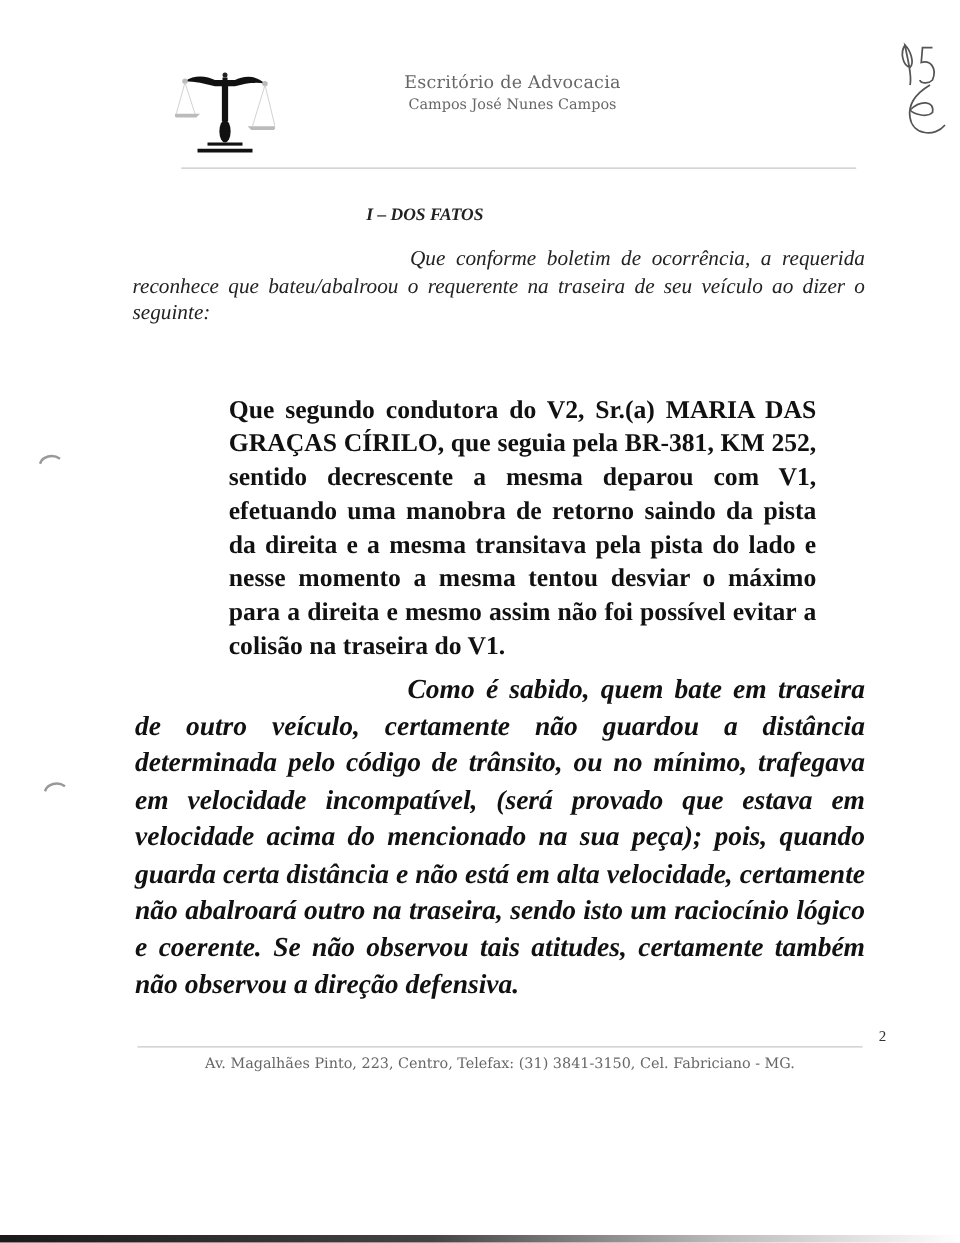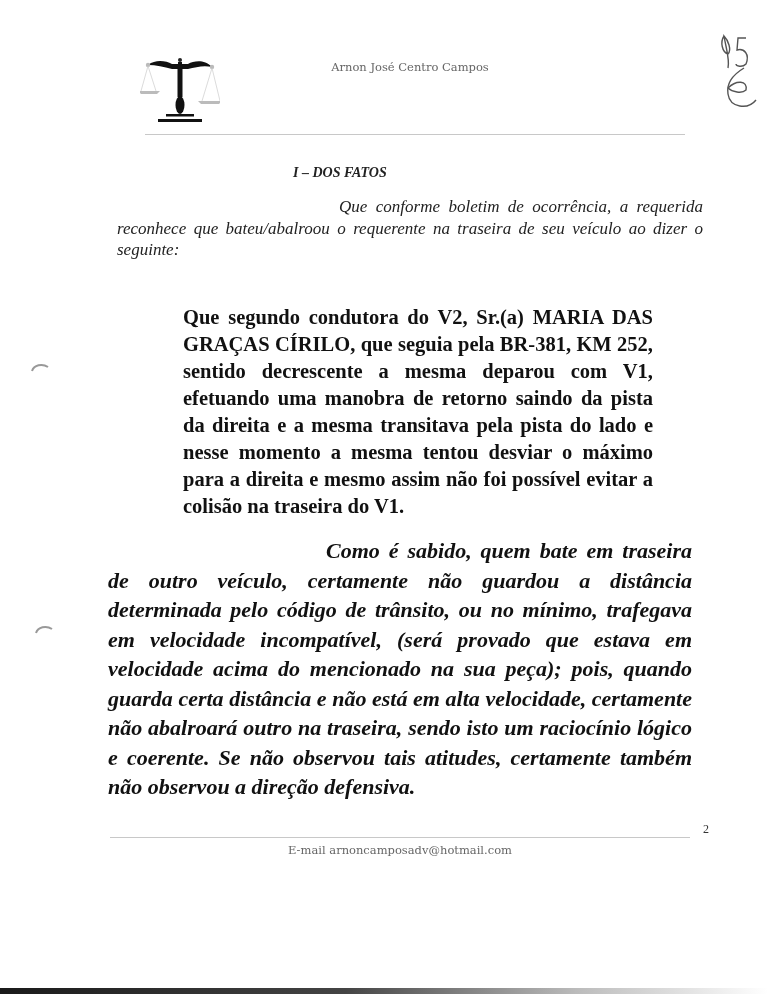--- a/index.html
+++ b/index.html
@@ -13,23 +13,23 @@
   .letterhead { position: absolute; left: 270px; top: 58px; width: 280px; text-align: center; color: #666; font-family: "DejaVu Serif", serif; }
   .lh-title { font-size: 14px; letter-spacing: 0.2px; }
   .lh-name { font-size: 11.5px; margin-top: 2px; }
   .lh-oab { font-size: 11.5px; margin-top: 1px; }
   .rule { position: absolute; height: 1px; background: #c8c8c8; }
   .rule.top { left: 145px; top: 134px; width: 540px; }
   .rule.bottom { left: 110px; top: 837px; width: 580px; }
   .handwriting { position: absolute; left: 718px; top: 28px; width: 46px; height: 86px; }
   .punch { position: absolute; width: 20px; height: 10px; }
   .section-heading { position: absolute; left: 293px; top: 165px; font-size: 14px; font-style: italic; font-weight: bold; color: #222; }
-  .intro { position: absolute; left: 106px; top: 196px; width: 586px; font-size: 17px; font-style: italic; line-height: 21.5px; text-align: justify; color: #222; margin-left: 11px; }
+  .intro { position: absolute; left: 106px; top: 196px; width: 586px; font-size: 17px; font-style: italic; line-height: 21.5px; text-align: justify; color: #222; }
   .intro .indent { display: inline-block; width: 222px; }
-  .quote { position: absolute; left: 183px; top: 304px; width: 470px; font-size: 20.5px; font-weight: bold; line-height: 27px; text-align: justify; }
+  .quote { position: absolute; left: 183px; top: 315px; width: 470px; font-size: 20.5px; font-weight: bold; line-height: 27px; text-align: justify; }
   .argument { position: absolute; left: 108px; top: 536px; width: 584px; font-size: 22px; font-weight: bold; line-height: 29.5px; text-align: justify; font-style: italic; }
   .argument .indent { display: inline-block; width: 218px; }
   .page-number { position: absolute; left: 703px; top: 822px; font-size: 12px; color: #333; }
   .footer { position: absolute; left: 110px; top: 842px; width: 580px; text-align: center; color: #666; font-family: "DejaVu Serif", serif; font-size: 11.5px; line-height: 17px; }
   .bottom-shadow { position: absolute; left: 0; top: 988px; width: 768px; height: 6px; background: linear-gradient(to right, #1a1a1a 0%, #444 45%, #bbb 75%, #fff 100%); }
 </style>
 </head>
 <body>
 
 <svg class="logo" viewBox="0 0 80 70">
@@ -43,21 +43,22 @@
   <line x1="8" y1="11" x2="16" y2="36" stroke="#ccc" stroke-width="0.7"></line>
   <path d="M-2 36 L20 36 L17 39 L1 39 Z" fill="#bbb"></path>
   <line x1="72" y1="13" x2="62" y2="46" stroke="#ccc" stroke-width="0.7"></line>
   <line x1="72" y1="13" x2="80" y2="46" stroke="#ccc" stroke-width="0.7"></line>
   <path d="M58 46 L82 46 L79 49 L61 49 Z" fill="#bbb"></path>
   <rect x="26" y="59" width="28" height="2.5" fill="#111"></rect>
   <rect x="18" y="64" width="44" height="3" fill="#111"></rect>
 </svg>
 
 <div class="letterhead">
-  <div class="lh-name">Arnon José Centro Campos</div>
+  <div class="lh-title">Escritório de Advocacia</div>
+  <div class="lh-name">Campos José Nunes Campos</div>
 </div>
 
 <svg class="handwriting" viewBox="0 0 46 86">
   <path d="M6 8 C2 14, 4 24, 10 26 C14 22, 10 12, 6 8 C8 20, 12 32, 10 40" fill="none" stroke="#555" stroke-width="1.4"></path>
   <path d="M28 10 L20 10 L19 22 C26 20, 32 26, 28 36 C24 40, 18 38, 18 36" fill="none" stroke="#555" stroke-width="1.4"></path>
   <path d="M26 40 C16 46, 8 54, 10 66 C12 80, 30 82, 38 72" fill="none" stroke="#555" stroke-width="1.4"></path>
   <path d="M10 60 C18 52, 30 52, 28 62 C24 66, 14 64, 10 60" fill="none" stroke="#555" stroke-width="1.4"></path>
 </svg>
 
 <div class="rule top"></div>
@@ -75,16 +76,16 @@
 
 <div class="quote">Que segundo condutora do V2, Sr.(a) MARIA DAS GRAÇAS CÍRILO, que seguia pela BR-381, KM 252, sentido decrescente a mesma deparou com V1, efetuando uma manobra de retorno saindo da pista da direita e a mesma transitava pela pista do lado e nesse momento a mesma tentou desviar o máximo para a direita e mesmo assim não foi possível evitar a colisão na traseira do V1.</div>
 
 <div class="argument"><span class="indent"></span><span>Como é sabido, quem bate em traseira de outro veículo, certamente não guardou a distância determinada pelo código de trânsito, ou no mínimo, trafegava em velocidade incompatível, (será provado que estava em velocidade acima do mencionado na sua peça); pois, quando guarda certa distância e não está em alta velocidade, certamente não abalroará outro na traseira, sendo isto um raciocínio lógico e coerente. Se não observou tais atitudes, certamente também não observou a direção defensiva.</span></div>
 
 <div class="page-number">2</div>
 
 <div class="rule bottom"></div>
 
 <div class="footer">
-  <div>E-mail arnoncamposadv@hotmail.com</div>
+  <div>Av. Magalhães Pinto, 223, Centro, Telefax: (31) 3841-3150, Cel. Fabriciano - MG.</div>
 </div>
 
 <div class="bottom-shadow"></div>
 
 </body></html>

